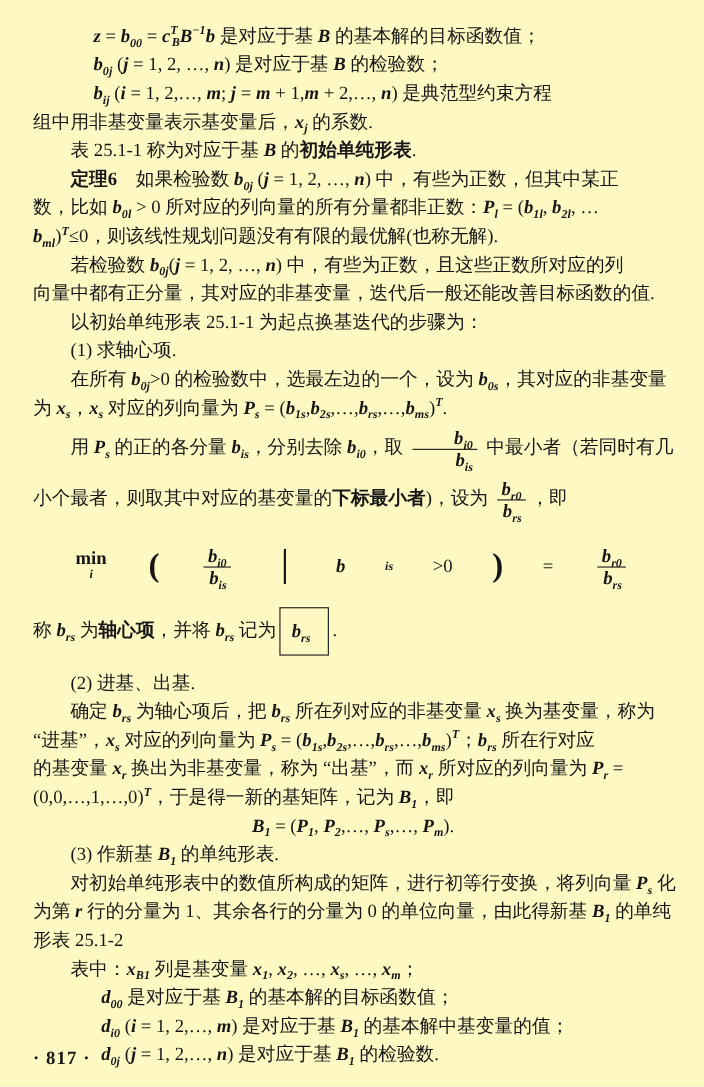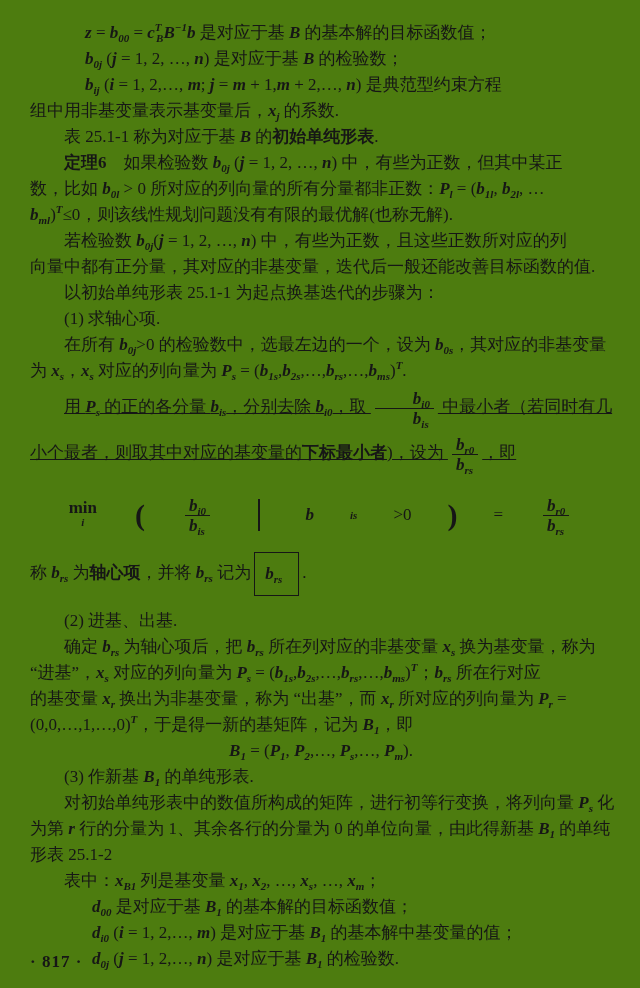--- a/index.html
+++ b/index.html
@@ -1,37 +1,37 @@
 <!DOCTYPE html>
 <html><head>
 <meta charset="utf-8">
 <style>
   html,body{margin:0;padding:0;background:#e8e8e6;}
   .page{
-    width:640px;height:988px;margin:0 auto;background:#4d7c0f;
+    width:640px;height:988px;margin:0 auto;background:#fef9c3;
     color:#161616;position:relative;overflow:hidden;
     font-family:"Liberation Serif","DejaVu Serif",serif;
     font-size:17px;box-sizing:border-box;padding:20px 28px 0 30px;
   }
   .ln{line-height:26px;white-space:nowrap;}
   .ind1{margin-left:55px;}          
   .pind{text-indent:34px;}          
   .dind{margin-left:62px;}          
   .center{text-align:center;white-space:nowrap;}
-  .fracln{line-height:46px;text-decoration:underline;}
+  .fracln{line-height:46px;}
   .formula{margin:10px 0 8px 0;height:58px;display:flex;align-items:center;justify-content:center;gap:36px;}
   .boxln{line-height:36px;margin-bottom:2px;}
   .gaptop{margin-top:12px;}
   em{font-family:"Liberation Serif",serif;font-style:italic;font-weight:bold;}
   sub,sup{font-family:"Liberation Serif",serif;font-style:italic;font-size:11px;font-weight:bold;line-height:0;}
   sup{vertical-align:super;}
   sub{vertical-align:sub;}
   .ml{margin-left:-0.5em;}
   strong{font-weight:bold;}
-  .frac{display:inline-block;text-align:left;vertical-align:middle;margin:0 4px;}
+  .frac{display:inline-block;text-align:right;vertical-align:middle;margin:0 4px;}
   .frac .num{display:block;border-bottom:1.5px solid #161616;padding:0 4px;line-height:19px;}
   .frac .den{display:block;padding:0 4px;line-height:19px;}
   .bigp{font-size:30px;font-weight:bold;vertical-align:middle;line-height:1;}
   .vbar{display:inline-block;width:1.5px;height:32px;background:#161616;vertical-align:middle;margin:0 10px 0 8px;}
   .minw{display:inline-block;text-align:center;vertical-align:middle;line-height:15px;margin-right:2px;font-weight:bold;}
   .minw .mini{display:block;font-size:11px;font-style:italic;}
   .boxed{display:inline-block;border:1.5px solid #161616;padding:3px 16px 3px 10px;margin:0 3px;vertical-align:middle;}
   .pagenum{position:absolute;left:30px;bottom:16px;font-weight:bold;letter-spacing:1px;}
 </style>
 </head>

